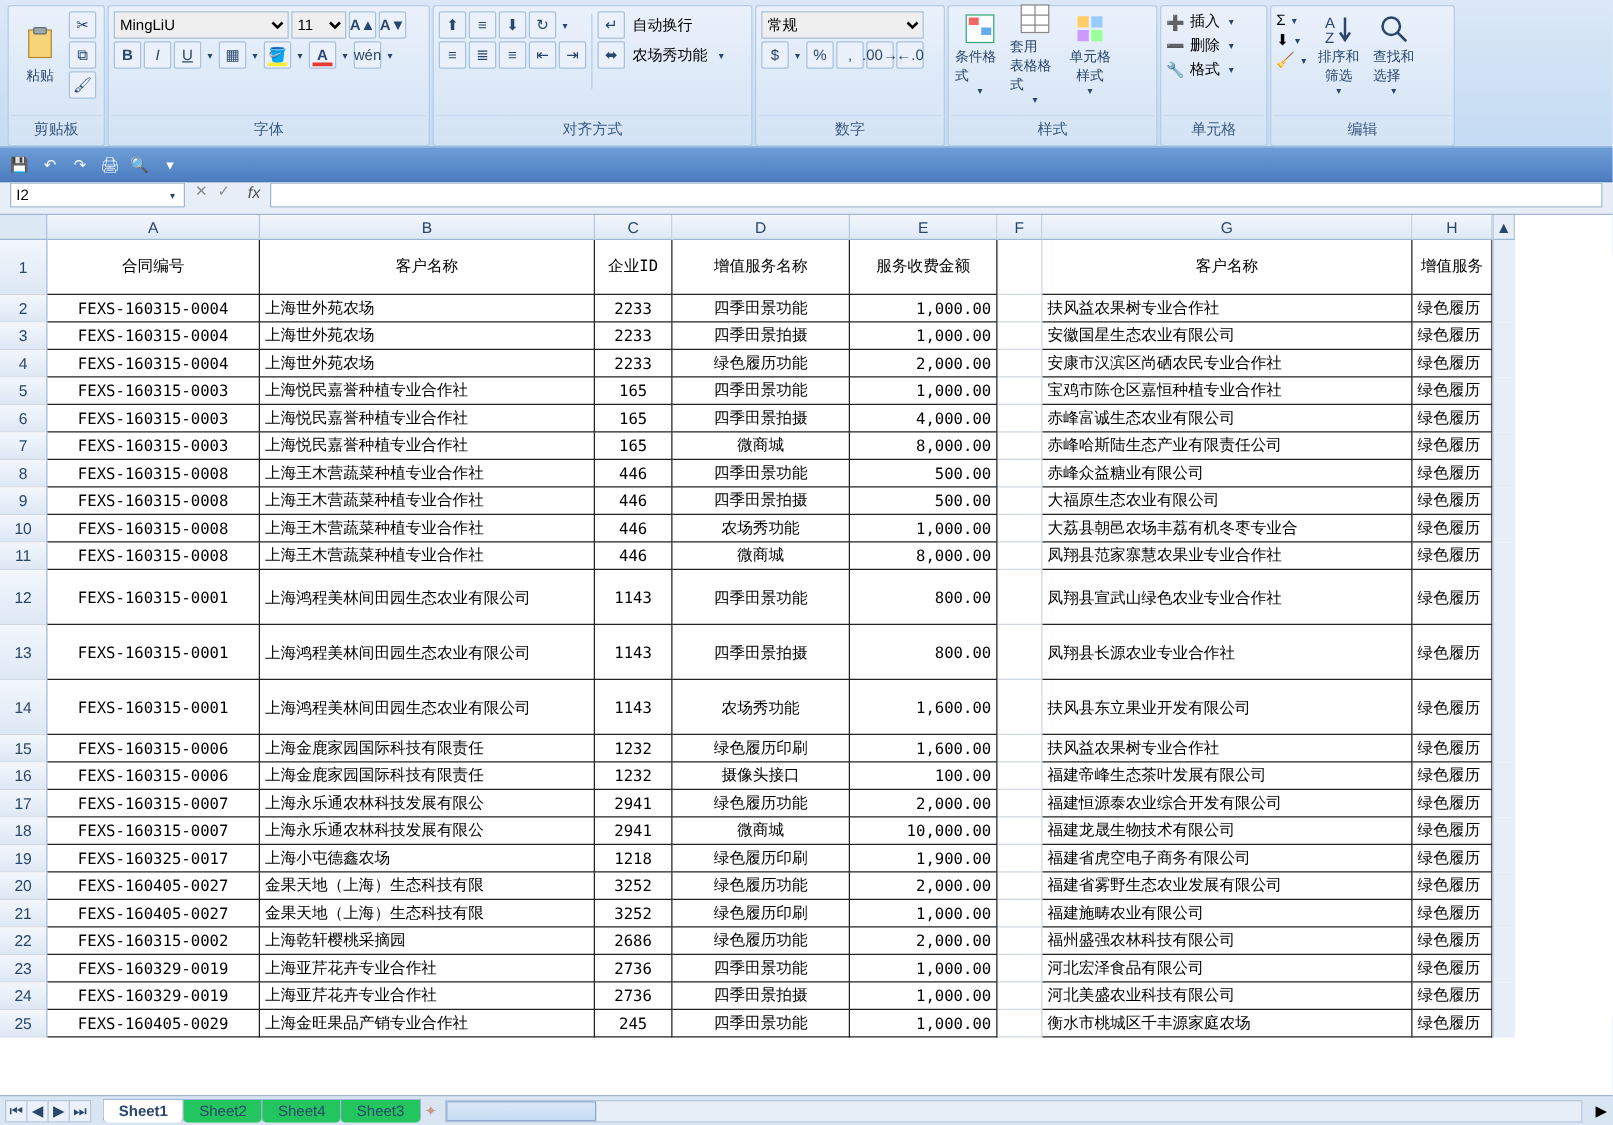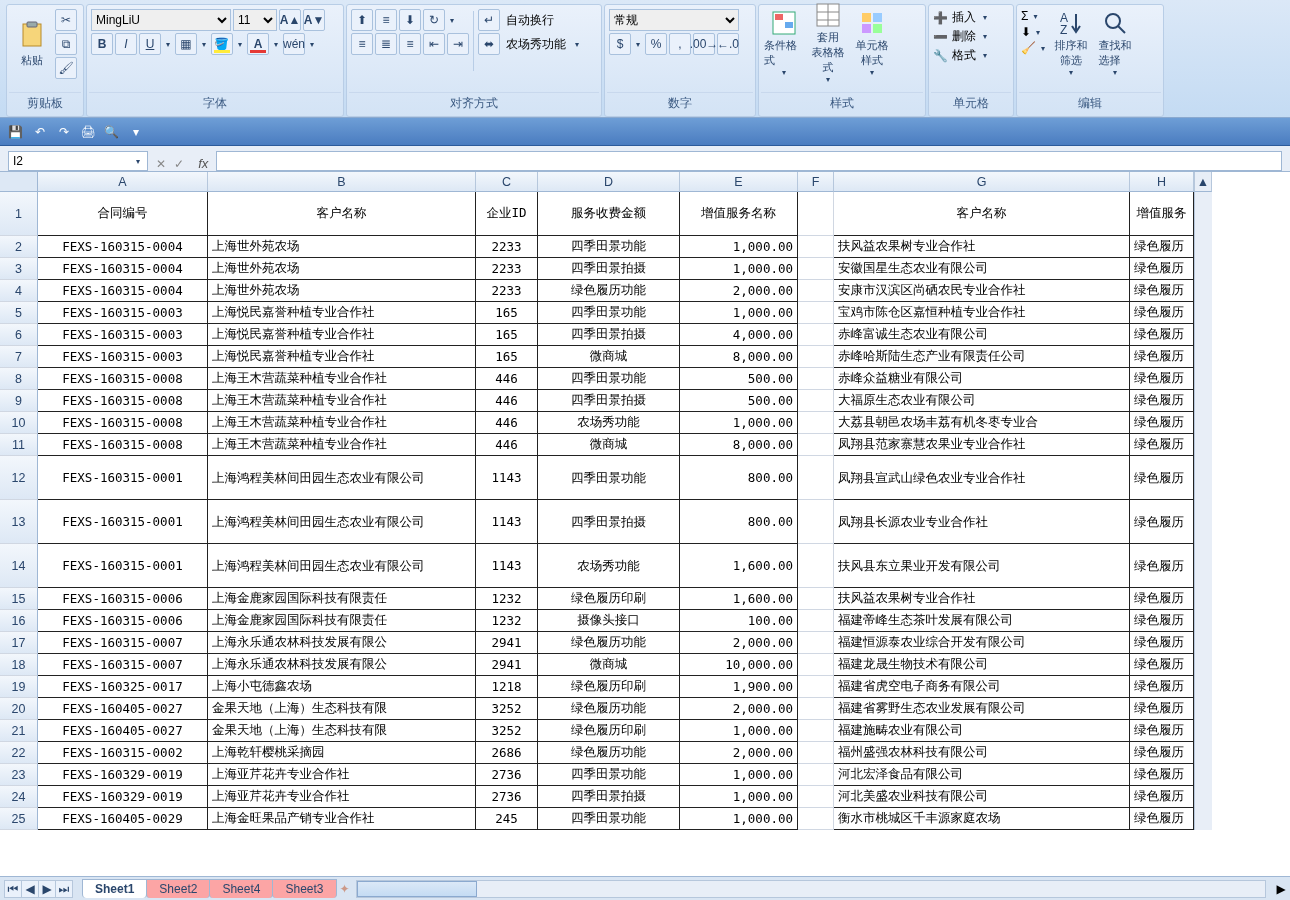--- a/index.html
+++ b/index.html
@@ -13,40 +13,40 @@
 .smbtn { width: 22px; height: 22px; border: 1px solid #a9c1dd; background: #eaf1fb; border-radius: 2px; display: inline-flex; align-items: center; justify-content: center; cursor: pointer; font-size: 12px; color:#2a466c;}
 .fontbox { display:flex; flex-direction:column; gap:2px; }
 .fontrow { display:flex; gap:2px; align-items:center; }
 select.fontsel { height:22px; border:1px solid #a9c1dd; font-size:12px; }
 .dd { width:10px; display:inline-flex; align-items:center; justify-content:center; cursor:pointer; font-size:8px; color:#2a466c;}
 .sep { width:1px; height:60px; background:#b8cde6; margin:2px 2px;}
 
 .qat { height: 28px; background: linear-gradient(#6e9ed6,#4a7cc0); display:flex; align-items:center; gap:4px; padding:0 6px; position:absolute; top:118px; left:0; right:0; border-bottom:1px solid #2c5a9a;}
 .qat .qbtn { width:20px; height:20px; display:inline-flex; align-items:center; justify-content:center; cursor:pointer; color:#fff; font-size:12px; border-radius:2px;}
 
-.fbar { position:absolute; top:146px; left:0; right:0; height:26px; background:#e8eef7; border-bottom:1px solid #9fb7d4; display:flex; align-items:flex-end; padding:0 8px; gap:8px;}
+.fbar { position:absolute; top:146px; left:0; right:0; height:26px; background:#e8eef7; border-bottom:1px solid #9fb7d4; display:flex; align-items:flex-start; padding:0 8px; gap:8px;}
 .namebox { width:140px; height:20px; background:#fff; border:1px solid #9fb7d4; display:flex; align-items:center; padding:0 4px; font-size:12px;}
 .fx { font-style:italic; color:#555; font-size:13px; margin-left:6px;}
 .fxinput { flex:1; height:20px; background:#fff; border:1px solid #9fb7d4; padding:0 4px;}
 .work { position:absolute; top:172px; left:0; right:0; bottom:24px; background:#fff; overflow:hidden;}
 .grid { display:grid; grid-template-columns: 38px 170px 268px 62px 142px 118px 36px 296px 64px 18px; font-size: 12.5px; }
 .colhdr { background: linear-gradient(#f3f7fc,#dde8f5); border-right:1px solid #b6c7dc; border-bottom:1px solid #9fb7d4; text-align:center; height:20px; line-height:20px; color:#2a466c; cursor:pointer;}
 .rowhdr { background: linear-gradient(#f3f7fc,#dde8f5); border-right:1px solid #9fb7d4; border-bottom:1px solid #d0d7e2; text-align:center; height:22px; line-height:22px; color:#2a466c; cursor:pointer;}
 .corner { background:#dde8f5; border-right:1px solid #9fb7d4; border-bottom:1px solid #9fb7d4; height:20px;}
 .cell { border-right:1px solid #222; border-bottom:1px solid #222; height:22px; padding:0 4px; white-space:nowrap; overflow:hidden; display:flex; align-items:center; font-family: MingLiU, SimSun, monospace; }
 .tall { height:44px; white-space:normal; line-height:1.2;}
 .th { justify-content:center; height:44px; white-space:normal; text-align:center; line-height:1.3;}
 .c-center { justify-content:center;}
 .c-right { justify-content:flex-end;}
 .noB { border-right:1px solid #d0d7e2; border-bottom:1px solid #d0d7e2;}
 .tabbar { position:absolute; bottom:0; left:0; right:0; height:24px; background:#d9e5f3; border-top:1px solid #9fb7d4; display:flex; align-items:center; font-size:12px;}
 .tabnav { display:flex; gap:0; padding:0 4px;}
 .tabnav span { width:18px; height:18px; display:inline-flex; align-items:center; justify-content:center; cursor:pointer; color:#2a466c; border:1px solid #b6c7dc; background:#eaf1fb; margin-right:-1px;}
 .tabs { display:flex; gap:0; margin-left:6px;}
-.tab { padding:2px 12px; border:1px solid #9fb7d4; border-bottom:none; background:#fca5a5; border-radius:0 0 4px 4px; margin-right:-1px; cursor:pointer; color:#2a466c;}
+.tab { padding:2px 12px; border:1px solid #9fb7d4; border-bottom:none; background:#22c55e; border-radius:0 0 4px 4px; margin-right:-1px; cursor:pointer; color:#2a466c;}
 .tab.active { background:#fff; font-weight:bold;}
 .hscroll { flex:1; height:18px; margin:0 6px; background:#e8eef7; border:1px solid #b6c7dc; position:relative;}
 .hscroll .thumb{ position:absolute; left:0; top:0; bottom:0; width:120px; background:linear-gradient(#dbe8f7,#c4dbf3); border:1px solid #8ba9cf;}
 .vscrollcol { background:#e8eef7; border-left:1px solid #b6c7dc;}
 svg{display:block}
 </style>
 </head>
 <body>
 
 <div class="ribbon">
@@ -171,21 +171,21 @@
         </div>
       <div class="bigbtn">
           <div class="ico">
             <svg width="26" height="26">
               <rect x="2" y="2" width="22" height="22" fill="#fff" stroke="#888"></rect>
               <line x1="2" y1="10" x2="24" y2="10" stroke="#888"></line>
               <line x1="2" y1="18" x2="24" y2="18" stroke="#888"></line>
               <line x1="13" y1="2" x2="13" y2="24" stroke="#888"></line>
             </svg>
           </div>
-          <span style="white-space:pre-line;text-align:center">套用
+          <span style="white-space:pre-line;text-align:left">套用
 表格格式</span>
           <span class="dd">▾</span>
         </div>
       <div class="bigbtn">
           <div class="ico">
             <svg width="26" height="26">
               <rect x="3" y="3" width="9" height="9" fill="#fc6"></rect>
               <rect x="14" y="3" width="9" height="9" fill="#9cf"></rect>
               <rect x="3" y="14" width="9" height="9" fill="#c9f"></rect>
               <rect x="14" y="14" width="9" height="9" fill="#9f9"></rect>
@@ -293,22 +293,22 @@
       <div class="colhdr">D</div>
       <div class="colhdr">E</div>
       <div class="colhdr">F</div>
       <div class="colhdr">G</div>
       <div class="colhdr">H</div>
       <div class="colhdr vscrollcol">▲</div>
       <div class="rowhdr" style="height:44px;line-height:44px">1</div>
       <div class="cell th">合同编号</div>
       <div class="cell th">客户名称</div>
       <div class="cell th">企业ID</div>
+      <div class="cell th">增值服务名称</div>
       <div class="cell th">服务收费金额</div>
-      <div class="cell th">增值服务名称</div>
       <div class="cell th noB"></div>
       <div class="cell th">客户名称</div>
       <div class="cell th">增值服务</div>
       <div class="vscrollcol" style="height:44px"></div>
       <div class="rowhdr" style="height:22px;line-height:22px">2</div>
       <div class="cell c-center" style="height:22px">FEXS-160315-0004</div>
       <div class="cell" style="height:22px">上海世外苑农场</div>
       <div class="cell c-center" style="height:22px">2233</div>
       <div class="cell c-center" style="height:22px">四季田景功能</div>
       <div class="cell c-right" style="height:22px">1,000.00</div>

